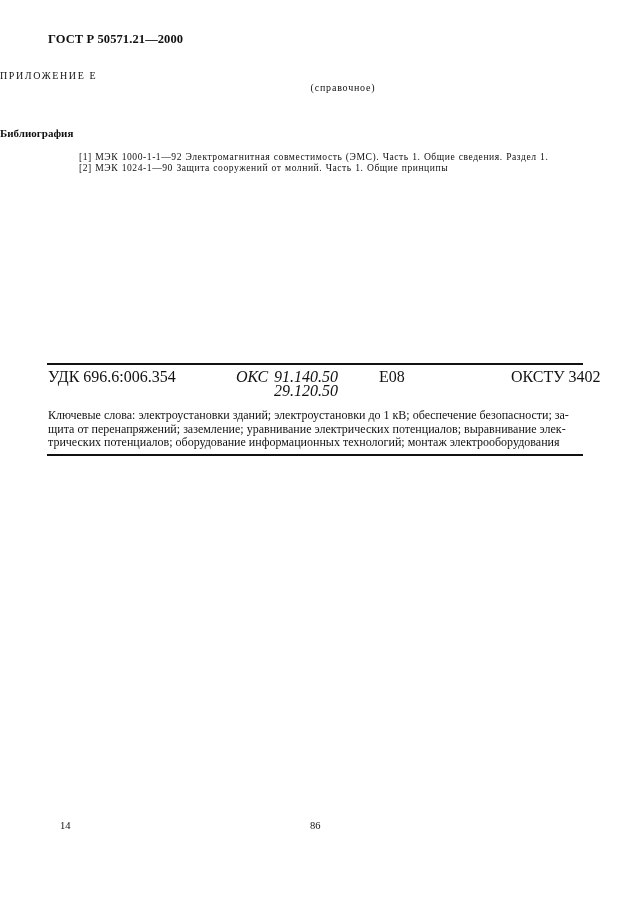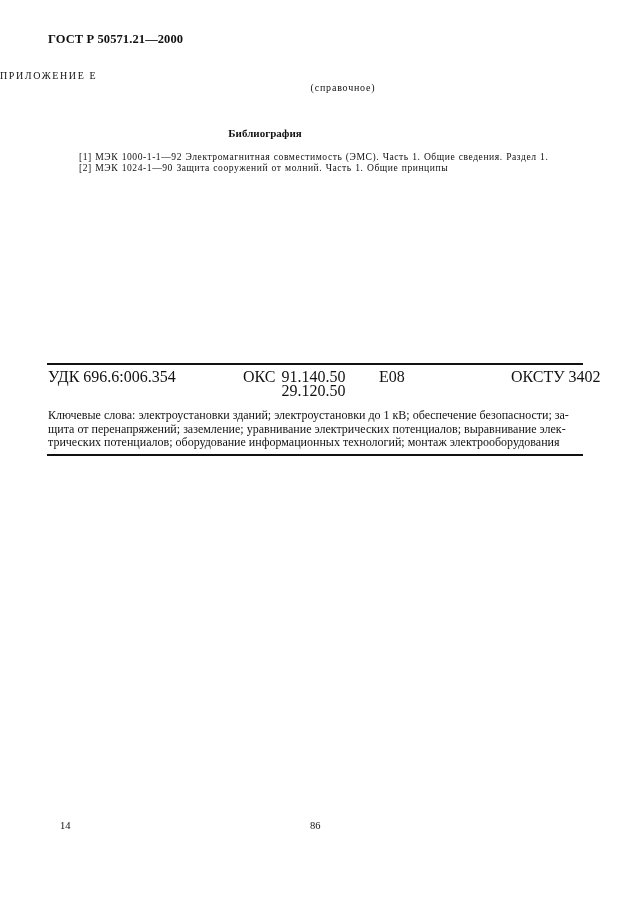--- a/index.html
+++ b/index.html
@@ -29,21 +29,20 @@
     }
     .appendix-sub {
       left: 0; width: 630px; top: 82px;
       text-align: center;
       font-size: 10px;
       letter-spacing: 0.8px;
       padding-left: 28px;
     }
     .biblio-heading {
       left: 0; width: 530px; top: 127px;
-      text-align: center;
       font-size: 11px;
       font-weight: bold;
     }
     .ref-block {
       left: 48px; width: 535px; top: 151px;
       font-size: 9.6px;
       line-height: 11px;
       letter-spacing: 0.55px;
       word-spacing: 0.5px;
     }
@@ -55,21 +54,21 @@
     }
     .rule-top { top: 363px; }
     .rule-bottom { top: 454px; }
     .meta {
       top: 370px;
       font-size: 16px;
       line-height: 13.5px;
       white-space: nowrap;
     }
     .meta-udk { left: 48px; }
-    .meta-oks { left: 243px; }
+    .meta-oks { left: 236px; font-style: italic; }
     .meta-oks .codes { display: inline-block; vertical-align: top; margin-left: 6px; }
     .meta-e08 { left: 379px; }
     .meta-okstu { left: 511px; }
     .keywords {
       left: 48px; width: 535px; top: 409px;
       font-size: 12px;
       line-height: 13.5px;
       text-align: justify;
     }
     .kw-line { white-space: nowrap; display: block; }

